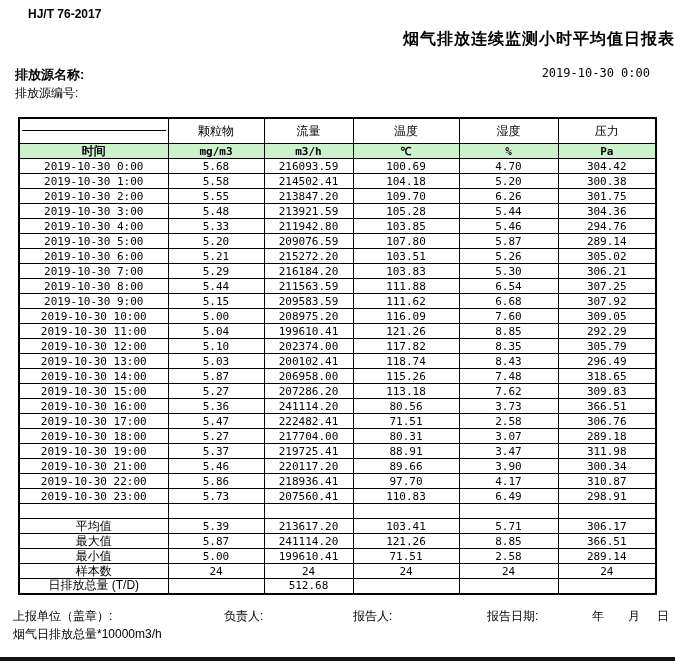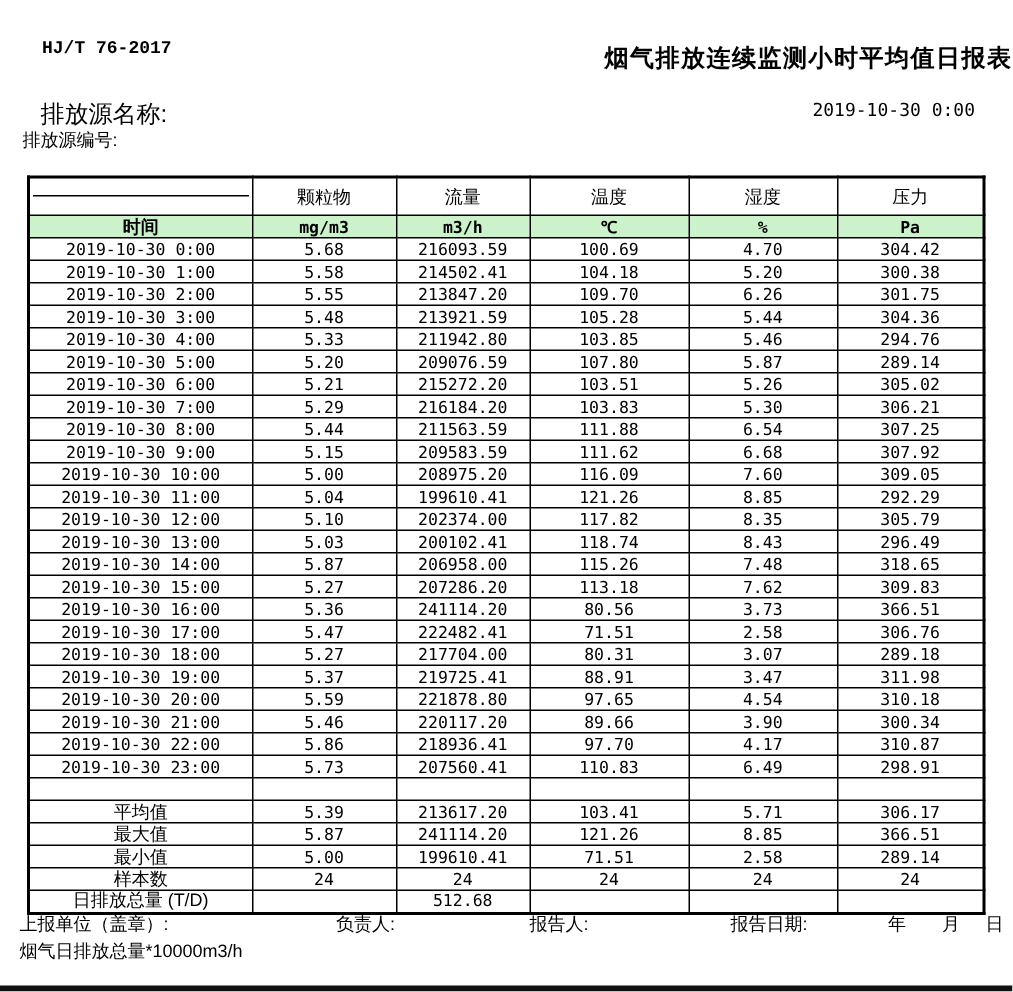--- a/index.html
+++ b/index.html
@@ -9,29 +9,28 @@
     width: 675px; height: 661px;
     position: relative;
     background: #ffffff;
     color: #000;
     font-family: "Liberation Sans", sans-serif;
     overflow: hidden;
   }
   .doc-code {
     position: absolute; left: 28px; top: 7px;
     font-size: 12px; font-weight: bold;
-    font-family: Liberation Mono, monospace;
-    margin-top: 18px;
+    font-family: Liberation Sans, sans-serif;
   }
   .title {
     position: absolute; left: 0; top: 29px; width: 100%;
     text-align: right; font-size: 16px; font-weight: bold;
     letter-spacing: 1px;
   }
-  .meta-name { position: absolute; left: 27px; top: 66px; font-size: 16px; font-weight: normal; }
+  .meta-name { position: absolute; left: 15px; top: 66px; font-size: 13px; font-weight: bold; }
   .meta-id   { position: absolute; left: 15px; top: 85px; font-size: 12px; font-weight: normal; }
   .datetime  {
     position: absolute; right: 25px; top: 66px; font-size: 12px;
     font-family: "DejaVu Sans Mono", monospace;
   }
   table.report {
     position: absolute; left: 18px; top: 117px;
     width: 637px;
     border-collapse: collapse;
     table-layout: fixed;
@@ -270,28 +269,20 @@
       </tr>
       <tr>
         <td>2019-10-30 19:00</td>
         <td>5.37</td>
         <td>219725.41</td>
         <td>88.91</td>
         <td>3.47</td>
         <td>311.98</td>
       </tr>
       <tr>
-        <td>2019-10-30 20:00</td>
-        <td>5.59</td>
-        <td>221878.80</td>
-        <td>97.65</td>
-        <td>4.54</td>
-        <td>310.18</td>
-      </tr>
-      <tr>
         <td>2019-10-30 21:00</td>
         <td>5.46</td>
         <td>220117.20</td>
         <td>89.66</td>
         <td>3.90</td>
         <td>300.34</td>
       </tr>
       <tr>
         <td>2019-10-30 22:00</td>
         <td>5.86</td>

